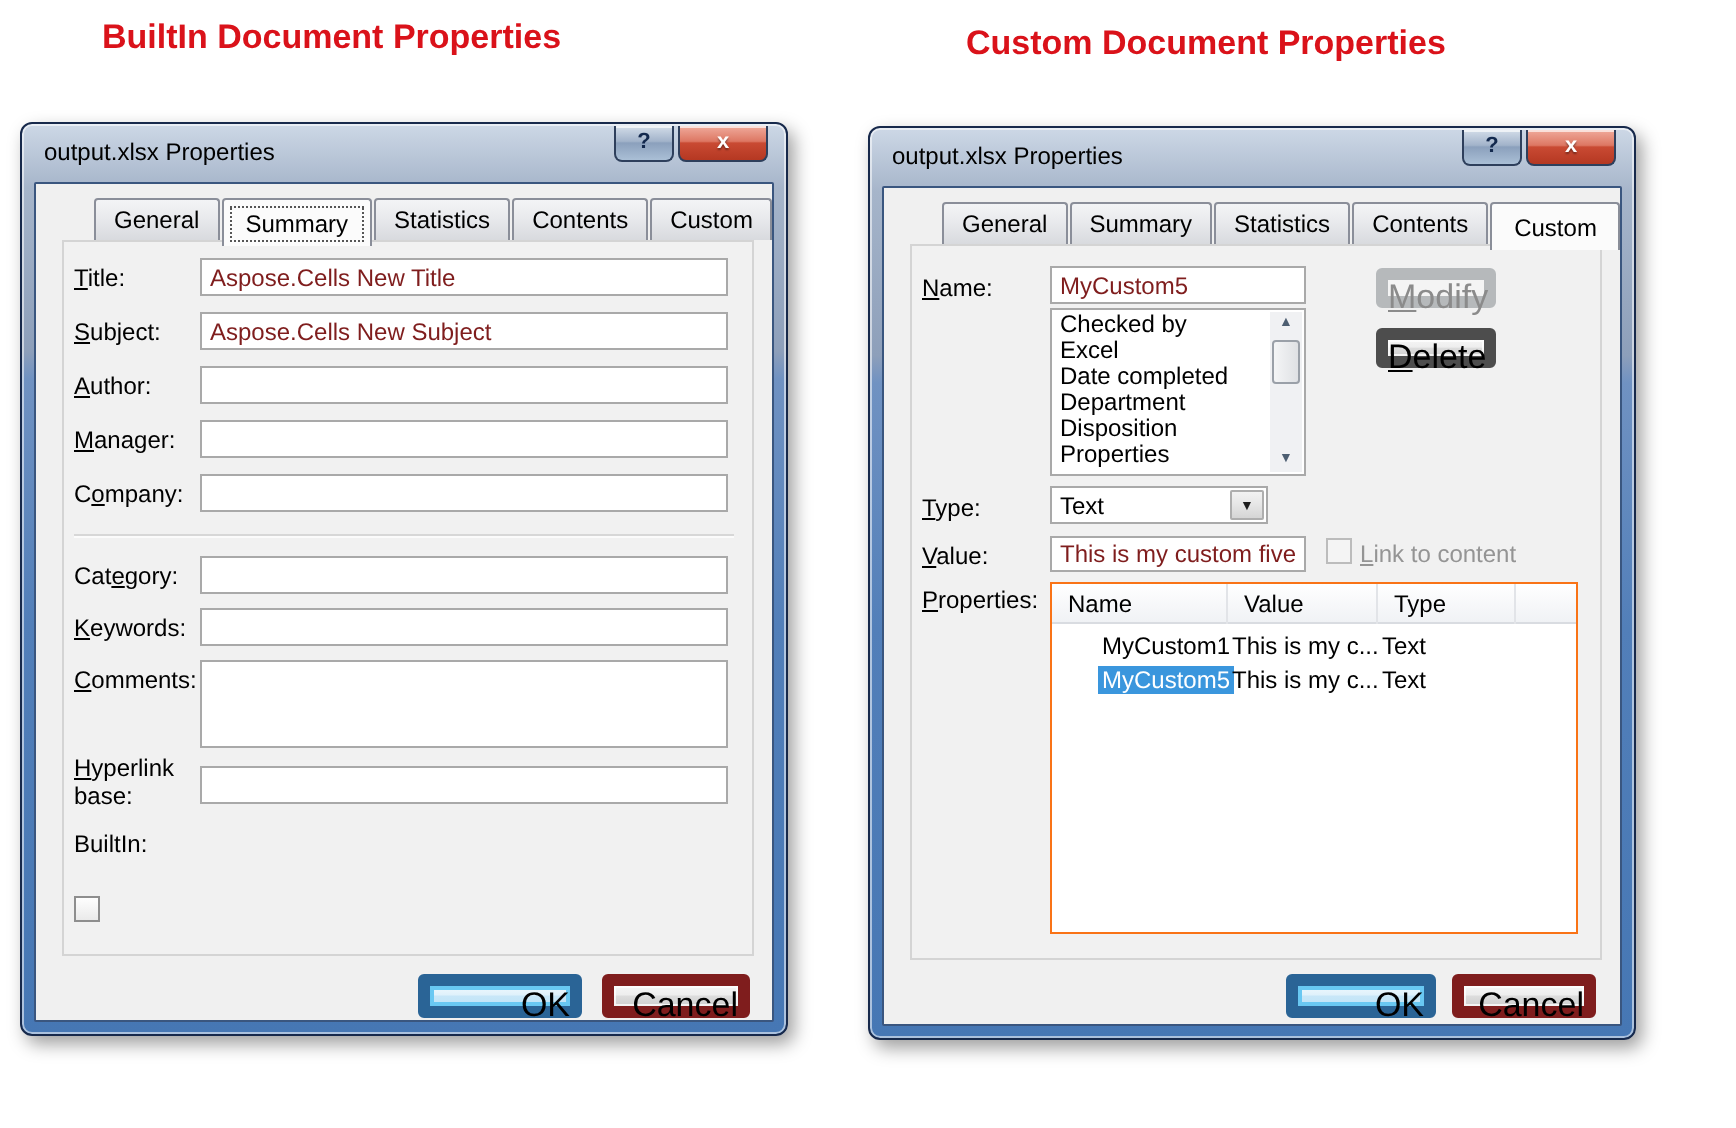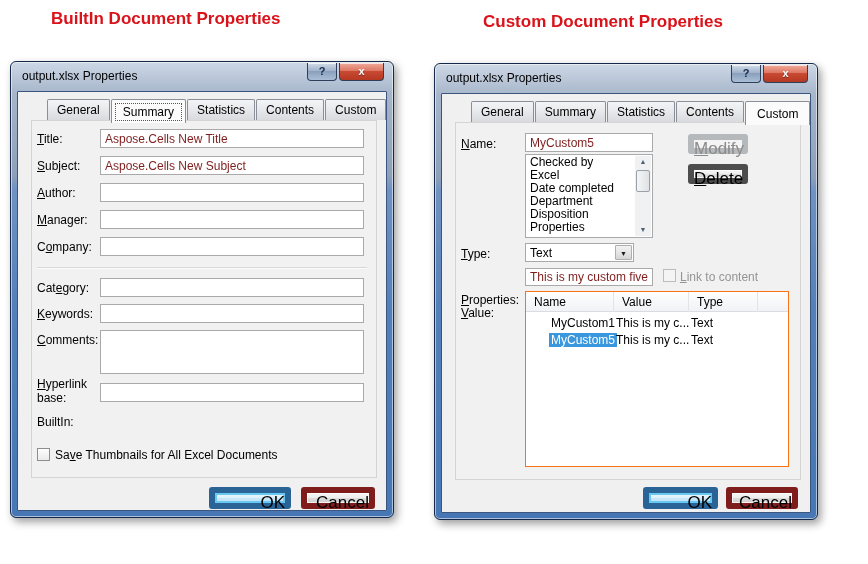--- a/index.html
+++ b/index.html
@@ -143,21 +143,20 @@
 
         <span class="lbl" style="left:5px; top:212px;"><u>C</u>omments:</span>
         <textarea class="tarea" style="left: 68px; top: 209px; width: 264px; height: 44px;"></textarea>
 
         <span class="lbl" style="left:5px; top:256px; width:60px; white-space:normal;"><u>H</u>yperlink base:</span>
         <input class="field" style="top: 262px;" value="">
 
         <span class="lbl" style="left:5px; top:294px;">BuiltIn:</span>
 
         <span class="cb" style="left:5px; top:327px;"></span>
-        <span class="cb-label" style="left:23px; top:327px;">Sa<u>v</u>e Thumbnails for All Excel Documents</span>
       </div>
 
       <div class="btn default" style="left:191px; top:395px; width:82px;">OK</div>
       <div class="btn" style="left:283px; top:395px; width:74px;">Cancel</div>
     </div>
   </div>
 
   <div class="dialog" style="left:434px; top:63px;">
     <div class="titlebar">
       <span class="title-text">output.xlsx Properties</span>
@@ -197,21 +196,21 @@
 
         <div class="btn disabled" style="left:232px; top:11px; width:60px; height:20px; line-height:18px;"><u>M</u>odify</div>
         <div class="btn" style="left:232px; top:41px; width:60px; height:20px; line-height:18px; border-color:#4d4d4d;"><u>D</u>elete</div>
 
         <span class="lbl" style="left:5px; top:124px;"><u>T</u>ype:</span>
         <div class="combo" style="left:69px; top:120px; width:109px;">
           <span class="combo-text">Text</span>
           <div class="combo-btn">▼</div>
         </div>
 
-        <span class="lbl" style="left:5px; top:148px;margin-top:35px;"><u>V</u>alue:</span>
+        <span class="lbl" style="left:5px; top:148px;"><u>V</u>alue:</span>
         <input class="field" style="left: 69px; top: 145px; width: 128px; height: 18px;" value="This is my custom five.">
 
         <span class="cb disabled" style="left:207px; top:146px;"></span>
         <span class="cb-label disabled" style="left:224px; top:147px;"><u>L</u>ink to content</span>
 
         <span class="lbl" style="left:5px; top:170px;"><u>P</u>roperties:</span>
 
         <div class="lview" style="left:69px; top:168px; width:264px; height:176px;">
           <div class="lv-header">
             <div class="lv-hcell" style="width:88px;">Name</div>

